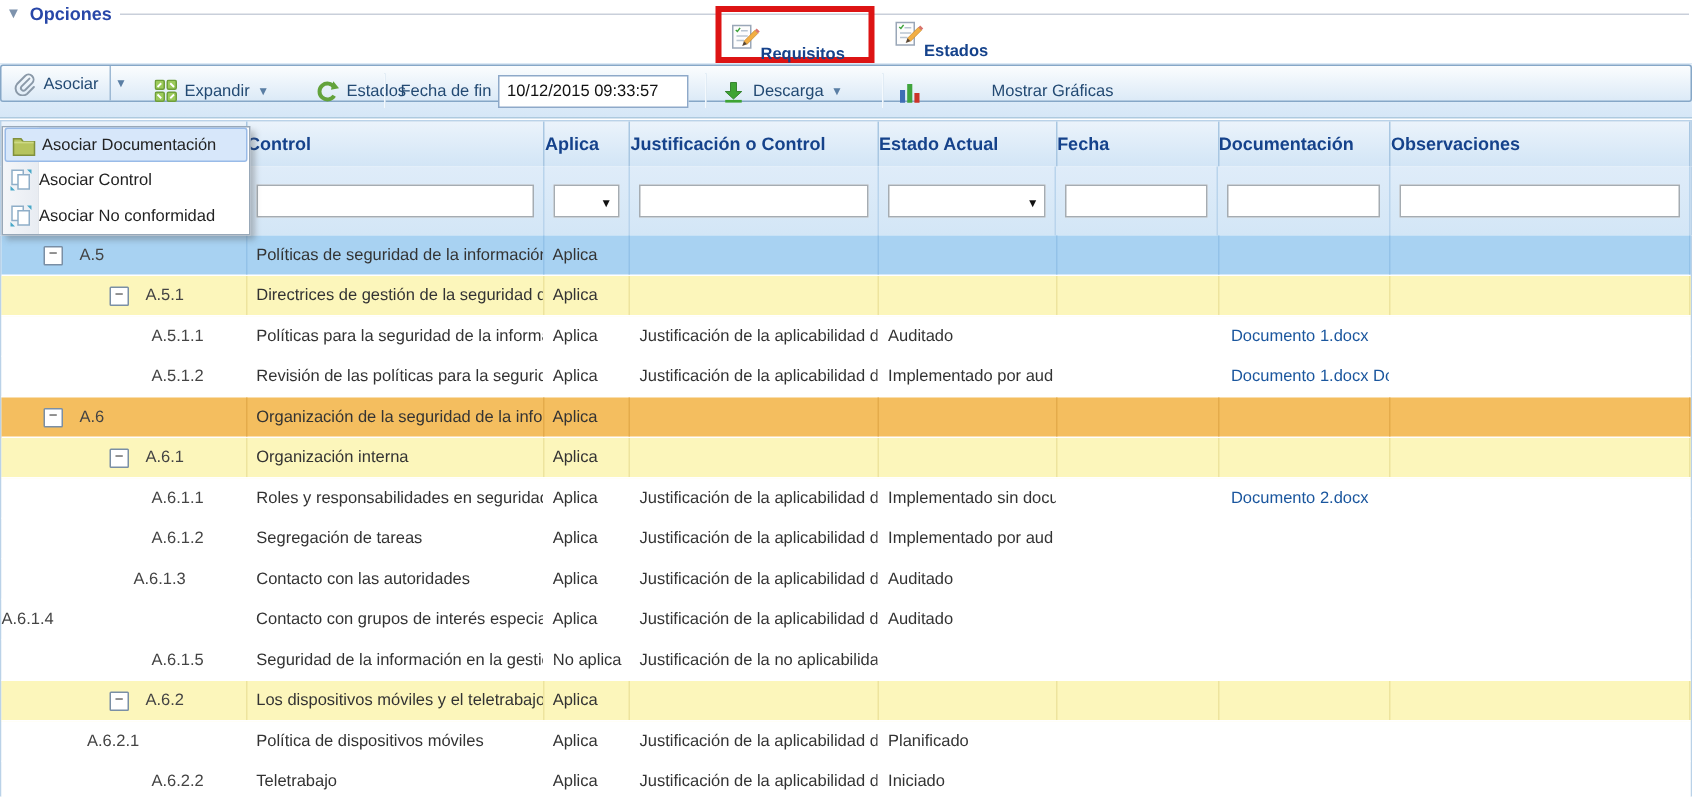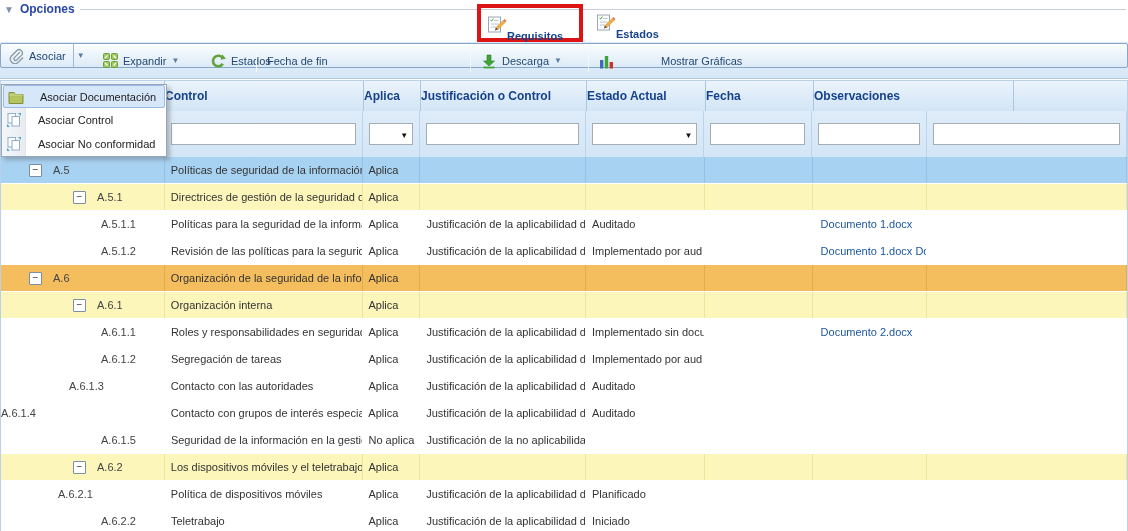--- a/index.html
+++ b/index.html
@@ -77,21 +77,21 @@
   .cell.c-doc { padding-left:8px; }
   .doc-link { color:#1A569E; text-decoration:none; }
 
   
   #menu { position:absolute; left:1px; top:84px; width:166px; background:#fff;
           border:1px solid #98A8B8; box-shadow:3px 3px 4px rgba(80,80,80,0.35); z-index:50; }
   #menu .gutter { position:absolute; left:0; top:0; bottom:0; width:24px;
                   background:linear-gradient(90deg,#F4F6F9,#E8ECF2); border-right:1px solid #E0E4EA; }
   .menu-item { position:relative; height:24px; display:flex; align-items:center; cursor:pointer; }
   .menu-item .mi-icon { position:absolute; left:4px; top:4px; }
-  .menu-item .mi-label { margin-left:36px; color:#222; }
+  .menu-item .mi-label { margin-left:24px; color:#222; }
   .menu-item.hl { background:#D7E7FA; border:1px solid #99BBE8; border-radius:2px; margin:0 1px; height:23px; }
   svg { display:block; }
 </style>
 </head>
 <body>
 
 <div id="topbar">
   <div class="panel-head">
     <span class="collapse-tri">▼</span>
     <span class="panel-title">Opciones</span>
@@ -166,20 +166,21 @@
         <path d="M12.8 10.8 A5.3 5.3 0 1 1 12.8 5.2" fill="none" stroke="#63A33C" stroke-width="2.6"></path>
         <polygon points="12.2,1.2 16,5.8 10.6,6.8" fill="#63A33C"></polygon>
       </svg>
     </span>
     <span>Estados</span>
   </div>
 
   <div class="tb-sep" style="left:256px"></div>
 
   <div class="tbi" id="fecha-label">Fecha de fin</div>
+  <input id="fecha-input" value="10/12/2015 09:33:57" style="">
 
   <div class="tb-sep" style="left:470px"></div>
 
   <div class="tbi" id="descarga-btn">
     <span>
       <svg width="16" height="16" viewBox="0 0 16 16">
         <polygon points="6,2 10,2 10,8 13.5,8 8,13 2.5,8 6,8" fill="#3EA434" stroke="#2E7D27" stroke-width="0.6"></polygon>
         <rect x="2.5" y="13.6" width="11" height="1.8" fill="#3EA434"></rect>
       </svg>
     </span>
@@ -213,20 +214,23 @@
     </div>
     <div class="hcell c-just">
       <span>Justificación o Control</span>
     </div>
     <div class="hcell c-estado">
       <span>Estado Actual</span>
     </div>
     <div class="hcell c-fecha">
       <span>Fecha</span>
     </div>
+    <div class="hcell c-doc">
+      <span>Documentación</span>
+    </div>
     <div class="hcell c-obs">
       <span>Observaciones</span>
     </div>
   </div>
 <div id="filter-row">
     <div class="fcell c-tree"></div>
     <div class="fcell c-control">
       <input class="flt-input" style="">
     </div>
     <div class="fcell c-aplica">
@@ -401,21 +405,21 @@
         <span>Justificación de la aplicabilidad del</span>
       </div>
       <div class="cell c-estado">
         <span>Implementado por aud</span>
       </div>
       <div class="cell c-fecha"></div>
       <div class="cell c-doc"></div>
       <div class="cell c-obs"></div>
     </div>
     <div class="grid-row white">
-      <div class="cell c-tree" style="padding-left: 68px;">
+      <div class="cell c-tree" style="padding-left: 88px;">
         <span class="code" style="margin-left: 0px;">A.6.1.3</span>
       </div>
       <div class="cell c-control">
         <span>Contacto con las autoridades</span>
       </div>
       <div class="cell c-aplica">
         <span>Aplica</span>
       </div>
       <div class="cell c-just">
         <span>Justificación de la aplicabilidad del</span>

